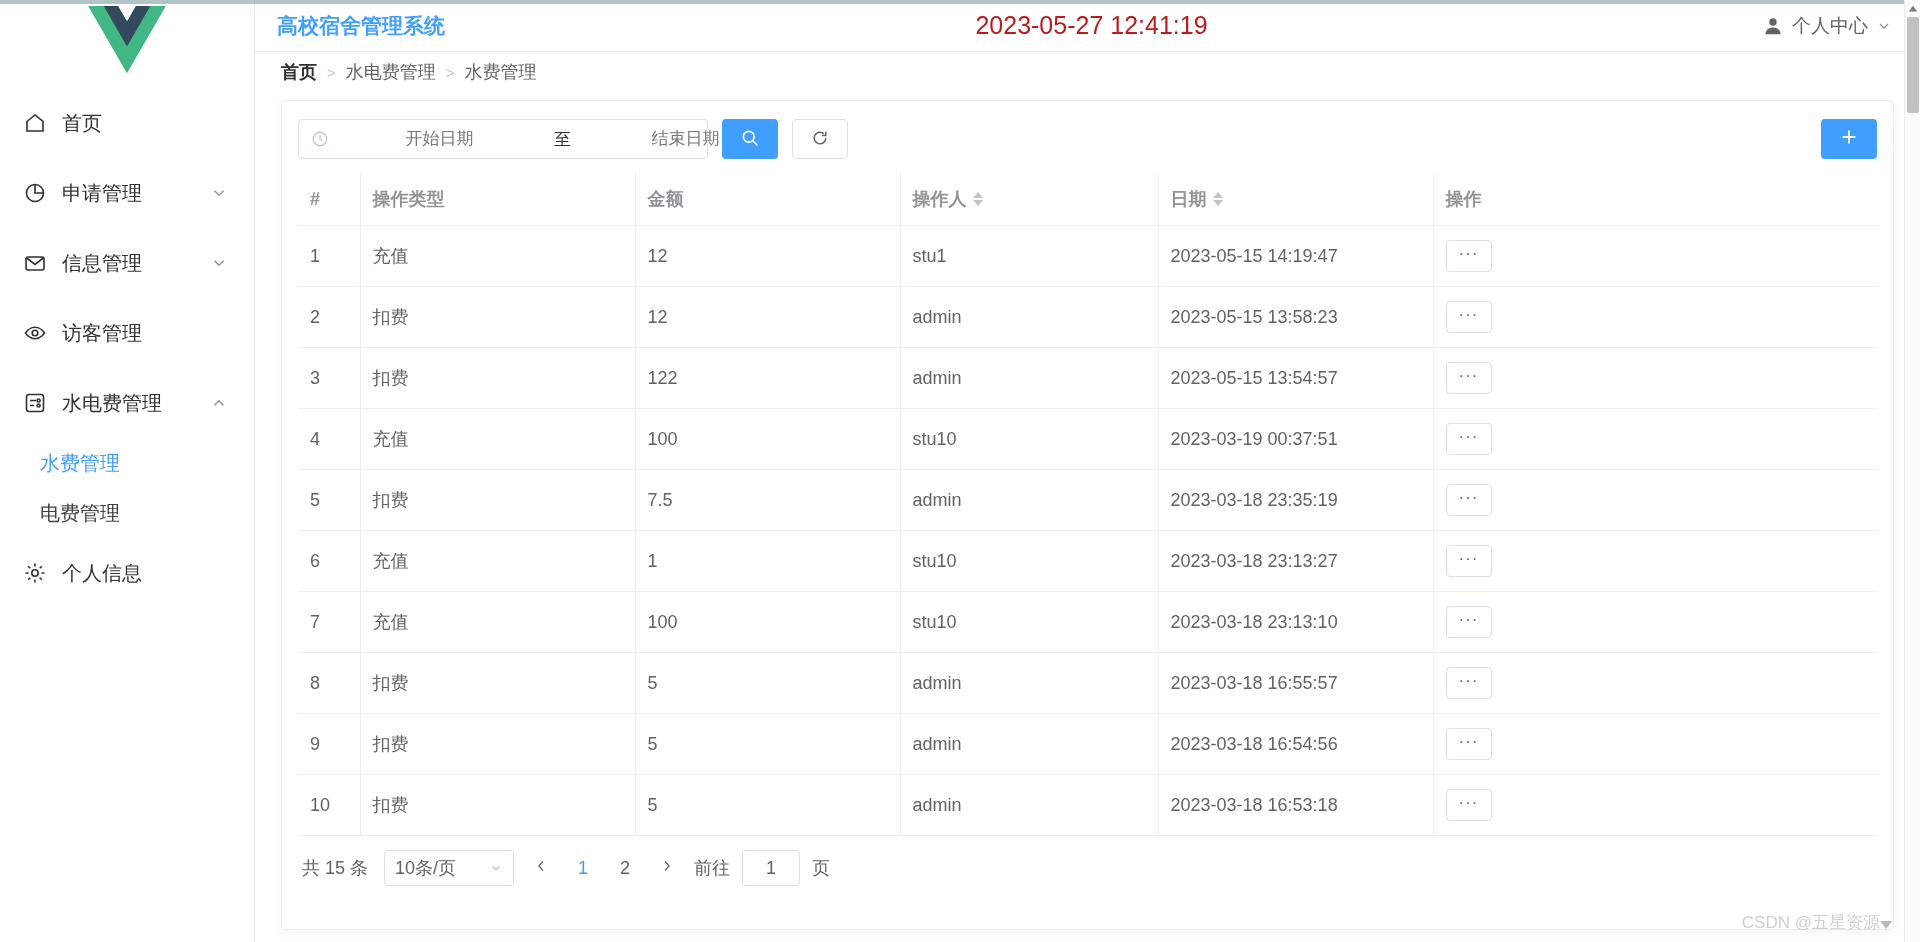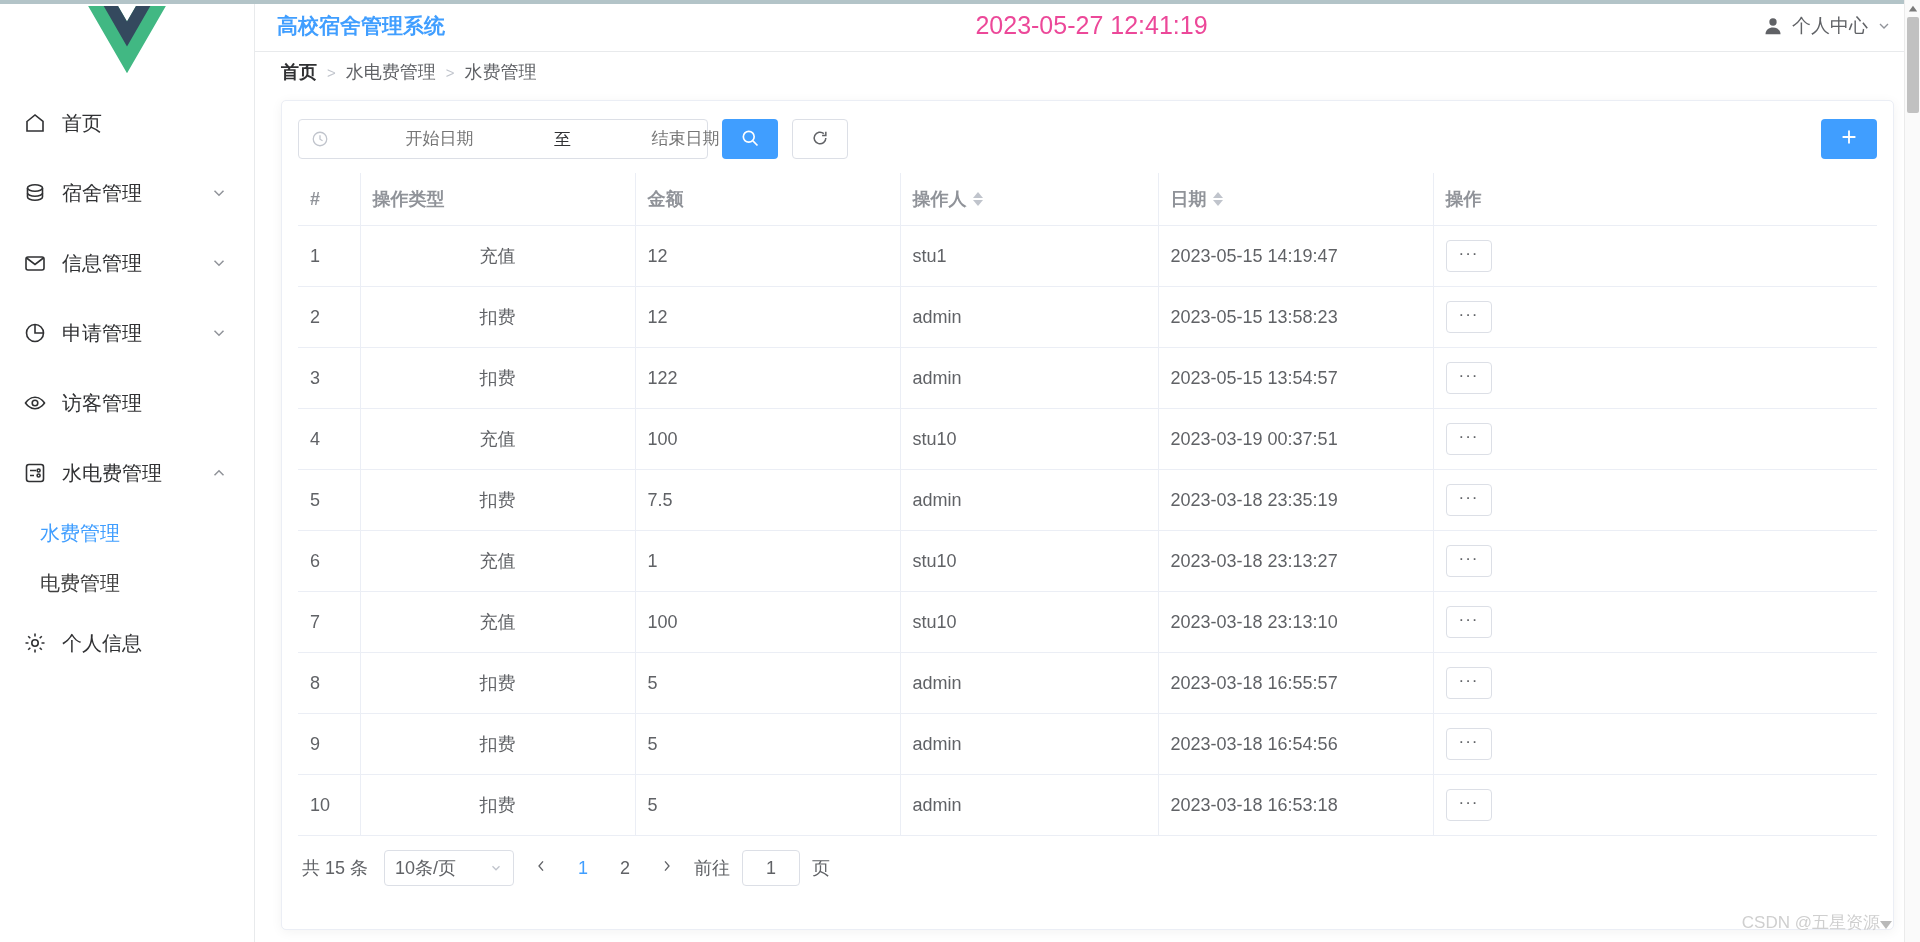--- a/index.html
+++ b/index.html
@@ -52,21 +52,21 @@
   .topbar {
     height: 52px; flex: 0 0 52px;
     border-bottom: 1px solid #e8eaec;
     display: flex; align-items: center;
     padding: 0 14px 0 22px;
     position: relative;
   }
   .app-title { color: #409eff; font-size: 21px; font-weight: bold; white-space: nowrap; }
   .clock {
     position: absolute; left: 8px; right: 0;
-    text-align: center; font-size: 25px; color: #ec4899;
+    text-align: center; font-size: 25px; color: #b91c1c;
     pointer-events: none;
   }
   .user-menu {
     margin-left: auto; display: flex; align-items: center;
     gap: 8px; font-size: 19px; color: #606266;
     cursor: pointer; z-index: 2; padding-right: 14px;
   }
   .user-menu .avatar { width: 22px; height: 22px; color:#606266; display:flex; }
   .user-menu .chev { width: 16px; height: 16px; color: #909399; display:flex; }
 
@@ -146,21 +146,21 @@
   }
   table.data td:last-child { border-right: none; }
   .th-inner { display: inline-flex; align-items: center; gap: 6px; }
   .sorter { display: inline-flex; flex-direction: column; gap: 2px; }
   .sorter .up, .sorter .dn {
     width: 0; height: 0; border-left: 5px solid transparent; border-right: 5px solid transparent;
   }
   .sorter .up { border-bottom: 6px solid #c0c4cc; }
   .sorter .dn { border-top: 6px solid #c0c4cc; }
   .col-idx { width: 62px; }
-  .col-type { width: 275px; text-align: center; }
+  .col-type { width: 275px; }
   .col-amt { width: 265px; }
   .col-op { width: 258px; }
   .col-date { width: 275px; }
   .btn-more {
     width: 46px; height: 32px;
     border: 1px solid #dcdfe6; border-radius: 4px; background: #fff;
     cursor: pointer; color: #606266; font-size: 17px; letter-spacing: 1px;
     display: flex; align-items: center; justify-content: center;
     line-height: 1; padding-bottom: 6px;
   }
@@ -234,59 +234,44 @@
       <div class="nav-item">
         <span class="ico">
           <svg width="24" height="24" viewBox="0 0 24 24" fill="none" stroke="currentColor" stroke-width="1.6">
               <path d="M4 10.5 L12 4 L20 10.5 V20 H4 Z"></path>
             </svg>
         </span>
         <span class="label">首页</span>
       </div>
 
 
+
       <div class="nav-item">
         <span class="ico">
           <svg width="24" height="24" viewBox="0 0 24 24" fill="none" stroke="currentColor" stroke-width="1.6">
-              <ellipse cx="12" cy="7" rx="7.5" ry="3.2"></ellipse>
-              <path d="M4.5 7v5c0 1.8 3.4 3.2 7.5 3.2s7.5-1.4 7.5-3.2V7"></path>
-              <path d="M4.5 12v4c0 1.8 3.4 3.2 7.5 3.2s7.5-1.4 7.5-3.2v-4"></path>
-            </svg>
-        </span>
-        <span class="label">宿舍管理</span>
+              <circle cx="12" cy="12" r="8.5"></circle>
+              <path d="M12 3.5 v8.5 h8.5"></path>
+            </svg>
+        </span>
+        <span class="label">申请管理</span>
         <span class="arrow">
           <svg width="18" height="18" viewBox="0 0 24 24" fill="none" stroke="currentColor" stroke-width="2">
               <path d="M6 9 L12 15 L18 9"></path>
             </svg>
         </span>
       </div>
 
       <div class="nav-item">
         <span class="ico">
           <svg width="24" height="24" viewBox="0 0 24 24" fill="none" stroke="currentColor" stroke-width="1.6">
               <rect x="3" y="6" width="18" height="13" rx="2"></rect>
               <path d="M3.6 7 L12 13.5 L20.4 7"></path>
             </svg>
         </span>
         <span class="label">信息管理</span>
-        <span class="arrow">
-          <svg width="18" height="18" viewBox="0 0 24 24" fill="none" stroke="currentColor" stroke-width="2">
-              <path d="M6 9 L12 15 L18 9"></path>
-            </svg>
-        </span>
-      </div>
-
-      <div class="nav-item">
-        <span class="ico">
-          <svg width="24" height="24" viewBox="0 0 24 24" fill="none" stroke="currentColor" stroke-width="1.6">
-              <circle cx="12" cy="12" r="8.5"></circle>
-              <path d="M12 3.5 v8.5 h8.5"></path>
-            </svg>
-        </span>
-        <span class="label">申请管理</span>
         <span class="arrow">
           <svg width="18" height="18" viewBox="0 0 24 24" fill="none" stroke="currentColor" stroke-width="2">
               <path d="M6 9 L12 15 L18 9"></path>
             </svg>
         </span>
       </div>
 
       <div class="nav-item">
         <span class="ico">
           <svg width="24" height="24" viewBox="0 0 24 24" fill="none" stroke="currentColor" stroke-width="1.6">

